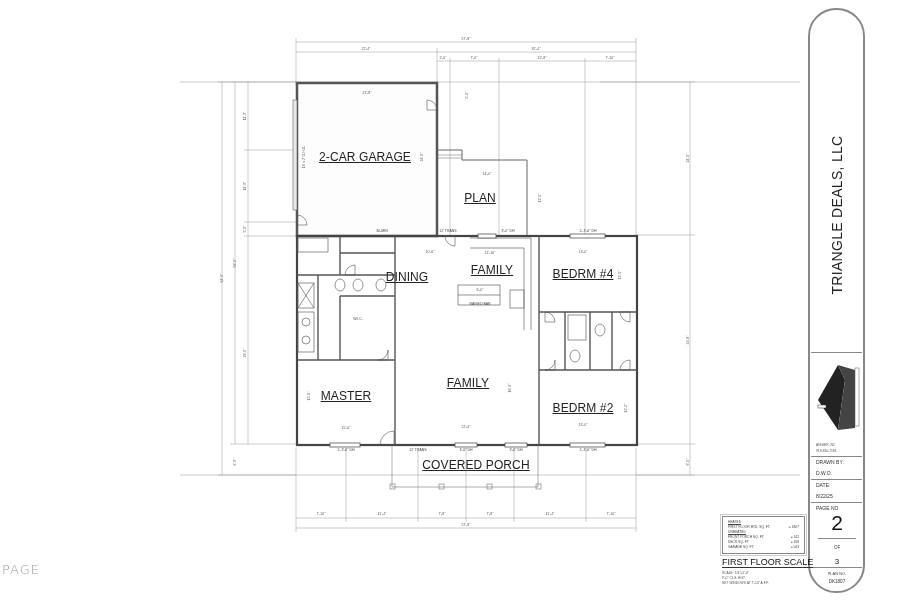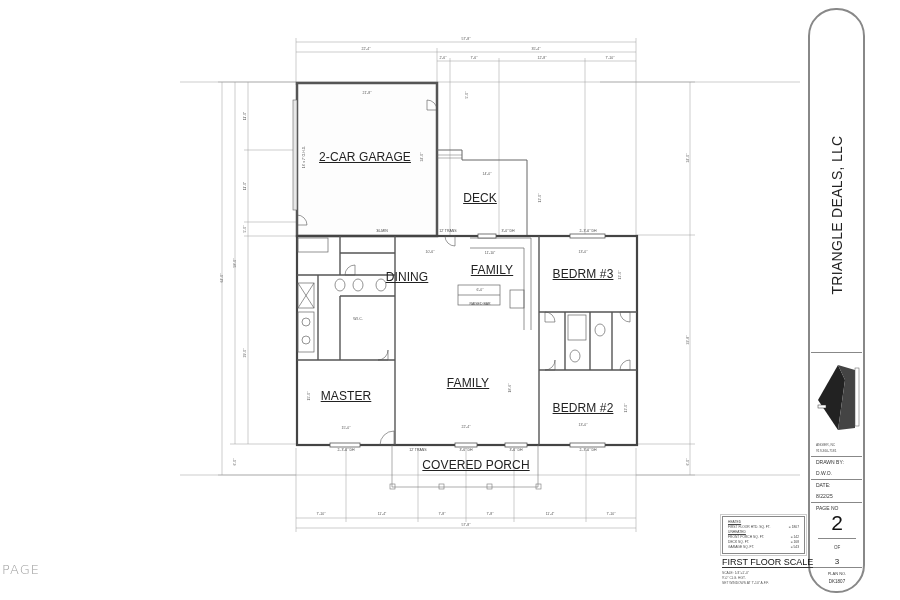--- a/index.html
+++ b/index.html
@@ -161,24 +161,24 @@
 
   <g>
     <polygon points="818,400 838,365 845,380 838,430" fill="#222"></polygon>
     <polygon points="838,365 855,370 855,428 838,430 845,380" fill="#444"></polygon>
     <rect x="818" y="405" width="8" height="3" fill="#fff" stroke="#333" stroke-width="0.5"></rect>
     <rect x="855" y="368" width="4" height="58" fill="#fff" stroke="#555" stroke-width="0.5"></rect>
   </g>
 </svg>
 
 <div class="room-label" style="left:365px;top:157px;">2-CAR GARAGE</div>
-<div class="room-label" style="left:480px;top:198px;">DECK</div>
+<div class="room-label" style="left:480px;top:198px;">PLAN</div>
 <div class="room-label" style="left:407px;top:277px;">DINING</div>
 <div class="room-label" style="left:492px;top:270px;">FAMILY</div>
-<div class="room-label" style="left:583px;top:274px;">BEDRM #3</div>
+<div class="room-label" style="left:583px;top:274px;">BEDRM #4</div>
 <div class="room-label" style="left:583px;top:408px;">BEDRM #2</div>
 <div class="room-label" style="left:468px;top:383px;">FAMILY</div>
 <div class="room-label" style="left:346px;top:396px;">MASTER</div>
 <div class="room-label" style="left:476px;top:465px;">COVERED PORCH</div>
 <div class="note" style="left:358px;top:319px;">W.I.C.</div>
 <div class="note" style="left:480px;top:304px;">RAISED BAR</div>
 
 <div class="dim" style="left:466px;top:39px;">57'-8"</div>
 <div class="dim" style="left:366px;top:49px;">22'-4"</div>
 <div class="dim" style="left:536px;top:49px;">35'-4"</div>

